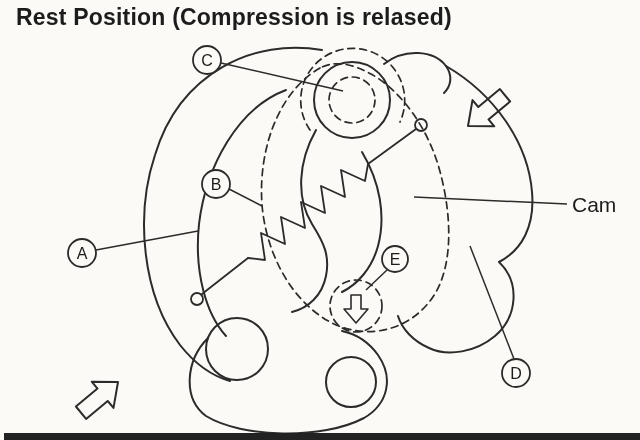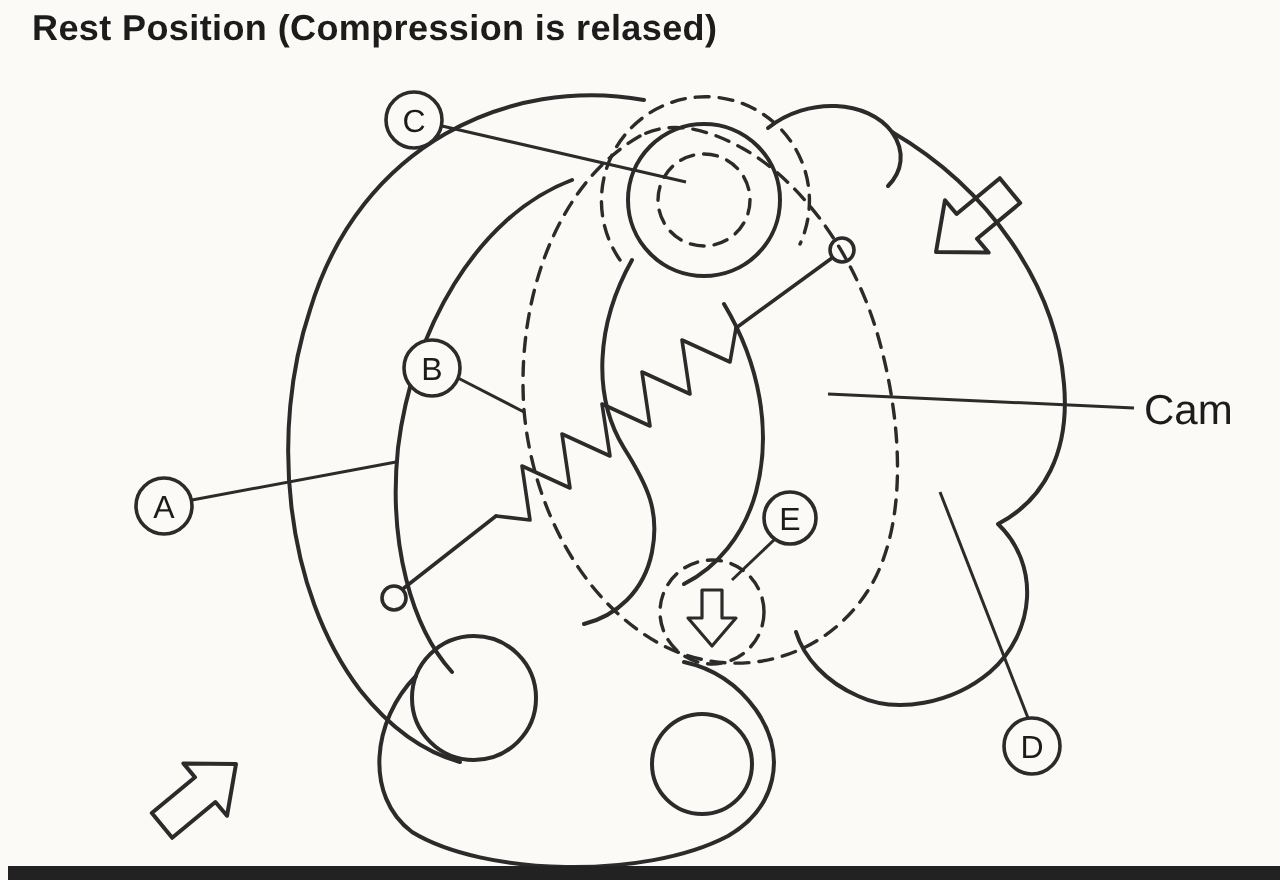--- a/index.html
+++ b/index.html
@@ -6,21 +6,21 @@
   body{
     width:640px;height:440px;
     background:#fbfaf6;
     font-family:"Liberation Sans", sans-serif;
     overflow:hidden;
     position:relative;
   }
   .page{position:absolute;inset:0;}
   .figure-title{
     position:absolute;left:16px;top:4px;
-    font-size:18px;font-weight:600;color:#1c1c1c;
+    font-size:23px;font-weight:600;color:#1c1c1c;
     letter-spacing:0.2px;
     white-space:nowrap;
   }
   svg{position:absolute;left:0;top:0;}
   .ink{stroke:#2b2b2b;fill:none;stroke-linecap:round;stroke-linejoin:round;}
   .dash{stroke-dasharray:7 5;stroke-width:1.7;}
   .callout-circle{fill:#fbfaf6;stroke:#2b2b2b;stroke-width:1.8;}
   .callout-letter{
     fill:#1c1c1c;stroke:none;
     font-family:"Liberation Sans", sans-serif;

